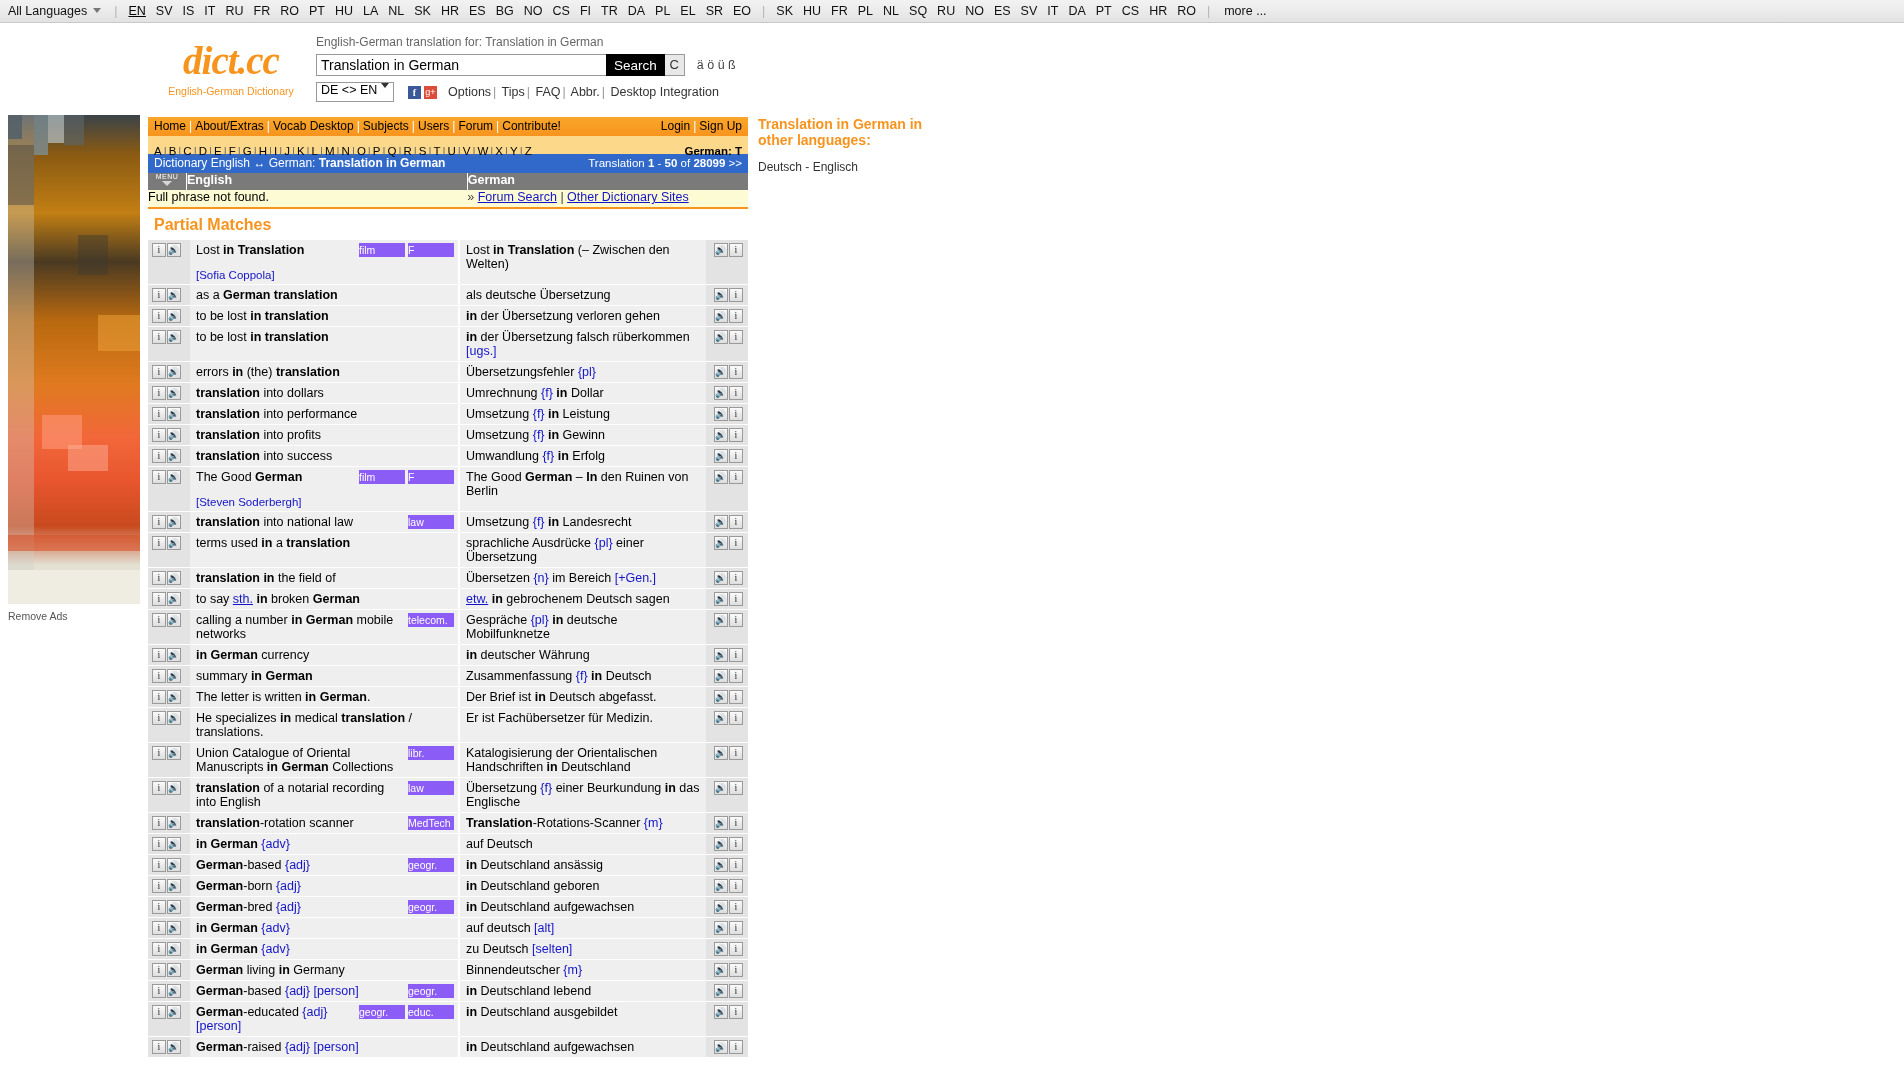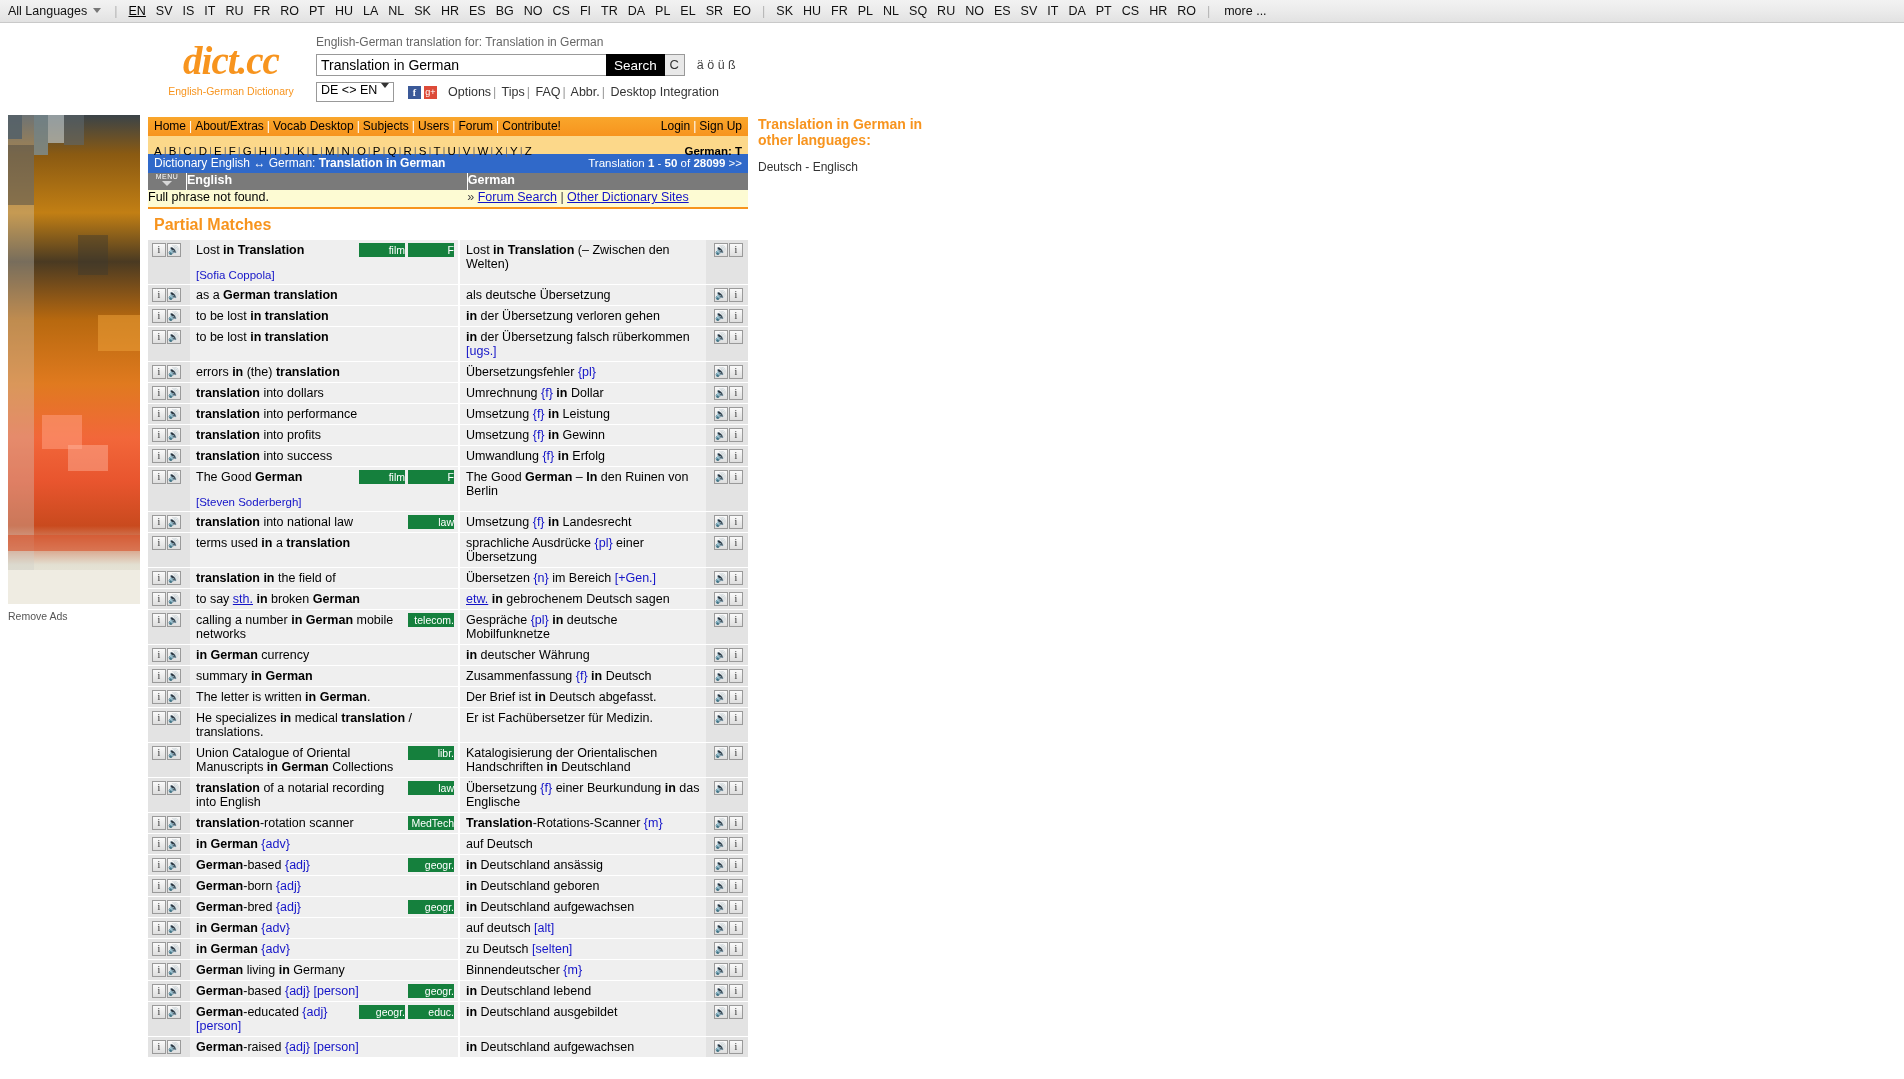--- a/index.html
+++ b/index.html
@@ -166,23 +166,23 @@
     text-align:center;line-height:12px;font-size:10px;color:#333;
     vertical-align:middle;margin-right:1px;cursor:pointer;
     font-family:"Liberation Serif",serif;
   }
   .sbtn{font-family:"DejaVu Sans",sans-serif;font-size:9px;}
 
   .entry{display:flex;justify-content:space-between;align-items:flex-start;}
   .entry-text{flex:1;padding-right:5px;}
   .tags{white-space:nowrap;flex-shrink:0;}
   .tag{
-    display:inline-block;background:#15803d;color:#fff;
+    display:inline-block;background:#8b5cf6;color:#fff;
     font-size:10.5px;line-height:12px;padding:1px 0;
-    width:46px;text-align:right;margin-left:3px;vertical-align:top;
+    width:46px;text-align:left;margin-left:3px;vertical-align:top;
   }
   .subline{color:#1414c8;font-size:11.5px;margin-top:12px;}
   .gen{color:#1414c8;}
   .brk{color:#1414c8;}
   .lnk{color:#1414c8;text-decoration:underline;}
 
   
   .rpanel{position:absolute;left:758px;top:116px;width:190px;}
   .rtitle{color:#f7941e;font-weight:bold;font-size:14px;line-height:16px;}
   .rsub{color:#333;font-size:12px;margin-top:12px;}

